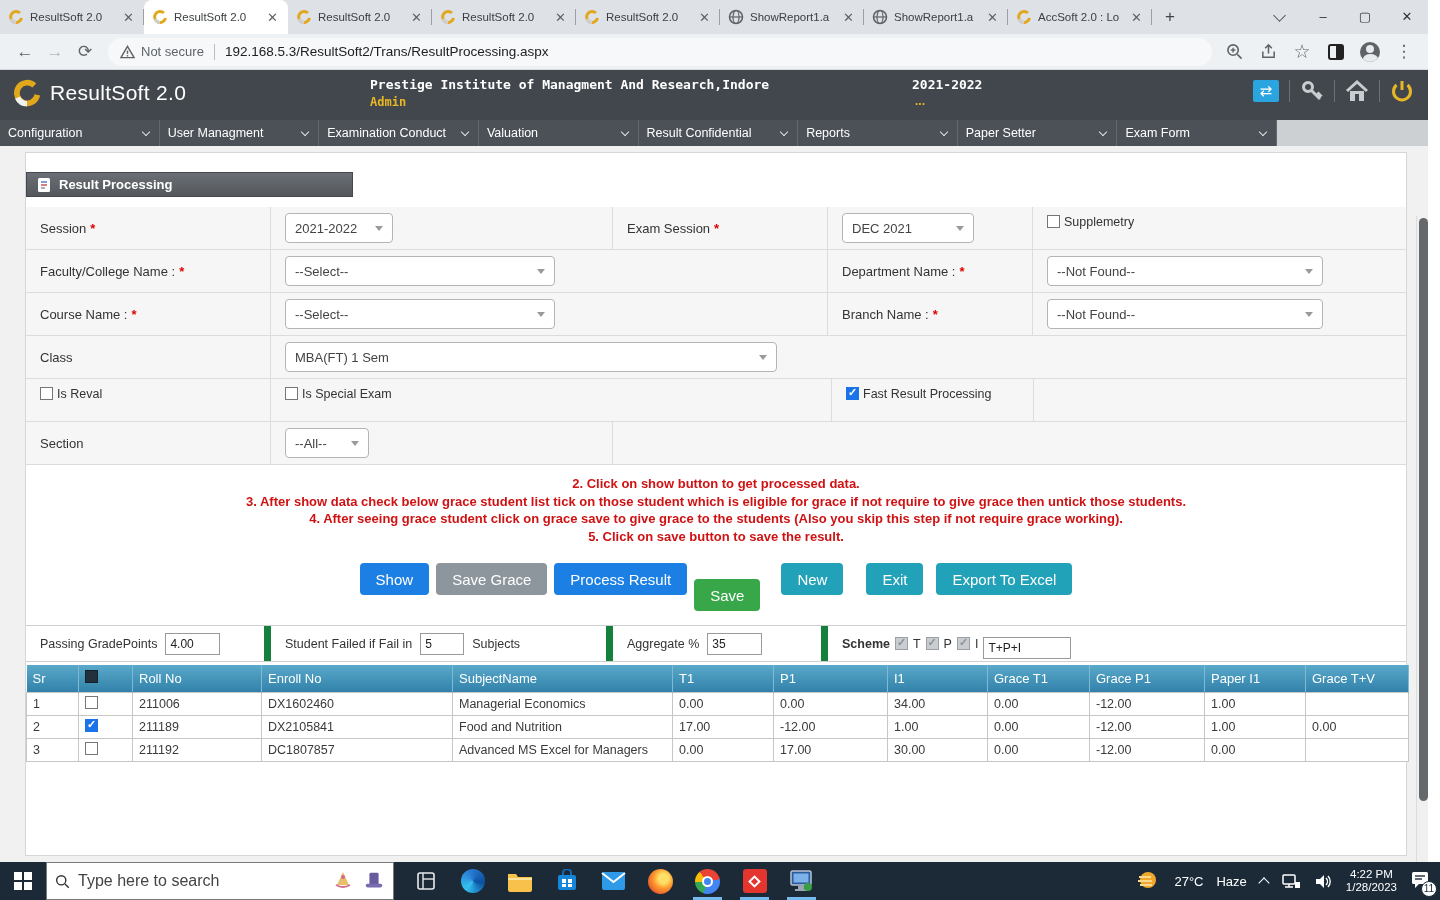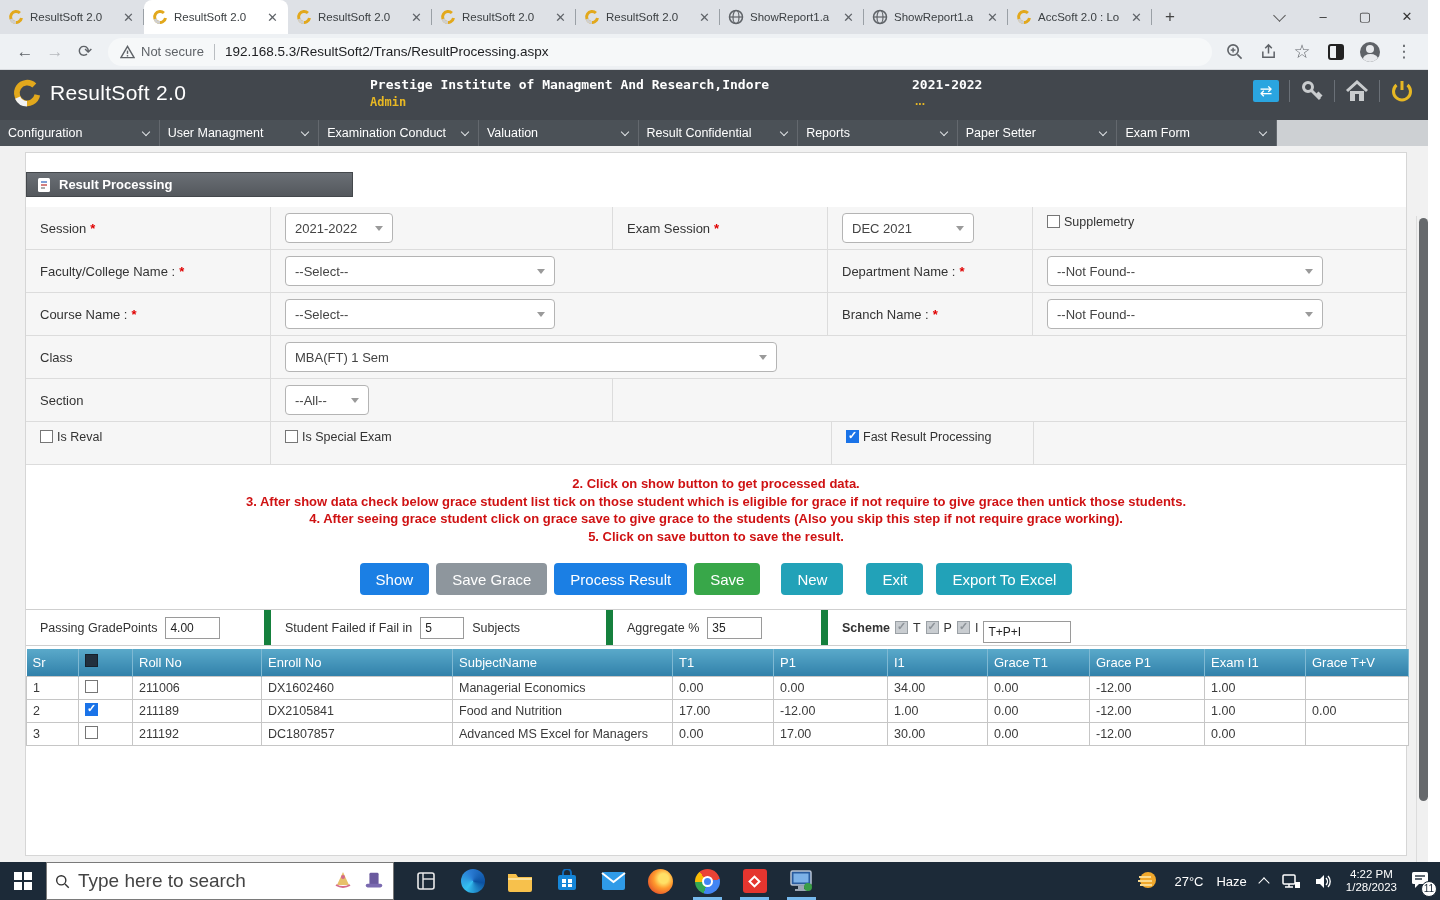--- a/index.html
+++ b/index.html
@@ -91,21 +91,21 @@
 
   .vscroll { position:absolute; right:0; top:70px; width:12px; height:792px; background:#f0f0f0; border-left:1px solid #dcdcdc; }
   .vthumb { position:absolute; left:1.5px; top:2px; width:9px; height:583px; background:#66696c; border-radius:5px; }
 
   
   .taskbar { position:absolute; bottom:0; left:0; width:1440px; height:38px; background:#1c2a38; display:flex; align-items:stretch; color:#fff; }
   .startbtn { width:46px; display:flex; align-items:center; justify-content:center; }
   .winlogo { display:grid; grid-template-columns:8px 8px; grid-template-rows:8px 8px; gap:1.5px; }
   .winlogo i { background:#fff; }
   .searchbox { width:348px; background:#fff; border:1px solid #7a7a7a; display:flex; align-items:center; padding:0 8px; gap:8px; }
-  .searchbox .ph { color:#444; font-size:19px; flex:1; }
+  .searchbox .ph { color:#444; font-size:16px; flex:1; }
   .tb-apps { display:flex; align-items:stretch; margin-left:8px; }
   .tapp { width:47px; display:flex; align-items:center; justify-content:center; position:relative; }
   .tapp.active::after { content:""; position:absolute; bottom:0; left:9px; right:9px; height:3px; background:#76b9ed; }
   .tray { margin-left:auto; display:flex; align-items:center; gap:13px; padding-right:10px; }
   .tray .ttxt { font-size:13px; color:#fff; }
   .clock { text-align:center; font-size:11.5px; line-height:13px; }
   .badge { position:relative; }
   .badge .num { position:absolute; right:-7px; bottom:-4px; background:#fff; color:#1c2a38; border:1px solid #1c2a38; border-radius:50%; width:16px; height:16px; font-size:10px; display:flex; align-items:center; justify-content:center; }
   .chevup { width:8px; height:8px; border-left:1.6px solid #fff; border-top:1.6px solid #fff; transform:rotate(45deg); margin-top:4px; }
 </style>
@@ -393,61 +393,61 @@
             <span>Class</span>
           </div>
         <div class="fcell wfill last">
             <div class="dd" style="width:492px">
               <span>MBA(FT) 1 Sem</span>
               <span class="arr"></span>
             </div>
           </div>
       </div>
 
-      <div class="frow">
-        <div class="fcell w245">
-            <span>Section</span>
-          </div>
-        <div class="fcell w342">
-            <div class="dd" style="width:84px">
-              <span>--All--</span>
-              <span class="arr"></span>
-            </div>
-          </div>
-        <div class="fcell wfill last"></div>
-      </div>
-
       <div class="frow" style="height:43px;">
         <div class="fcell w245" style="align-items:flex-start; padding-top:8px;">
             <span class="cb"></span>
             <span class="cblabel">Is Reval</span>
           </div>
         <div class="fcell" style="width:561px; align-items:flex-start; padding-top:8px;">
             <span class="cb"></span>
             <span class="cblabel">Is Special Exam</span>
           </div>
         <div class="fcell" style="width:202px; align-items:flex-start; padding-top:8px;">
             <span class="cb checked"></span>
             <span class="cblabel">Fast Result Processing</span>
+          </div>
+        <div class="fcell wfill last"></div>
+      </div>
+
+      <div class="frow">
+        <div class="fcell w245">
+            <span>Section</span>
+          </div>
+        <div class="fcell w342">
+            <div class="dd" style="width:84px">
+              <span>--All--</span>
+              <span class="arr"></span>
+            </div>
           </div>
         <div class="fcell wfill last"></div>
       </div>
 
       <div class="instructions">
         <div>2. Click on show button to get processed data.</div>
         <div>3. After show data check below grace student list tick on those student which is eligible for grace if not require to give grace then untick those students.</div>
         <div>4. After seeing grace student click on grace save to give grace to the students (Also you skip this step if not require grace working).</div>
         <div>5. Click on save button to save the result.</div>
       </div>
 
       <div class="btnrow">
         <button class="btn" style="background: rgb(27, 127, 228);">Show</button>
         <button class="btn" style="background: rgb(142, 150, 157);">Save Grace</button>
         <button class="btn" style="background: rgb(27, 127, 228);">Process Result</button>
-        <button class="btn" style="background: rgb(56, 167, 73);">Save</button>
+        <button class="btn" style="background: rgb(56, 167, 73); margin-top: 16px;">Save</button>
         <button class="btn" style="margin-left: 14px; background: rgb(34, 162, 184);">New</button>
         <button class="btn" style="margin-left: 16px; background: rgb(34, 162, 184);">Exit</button>
         <button class="btn" style="margin-left: 6px; background: rgb(34, 162, 184);">Export To Excel</button>
       </div>
 
       <div class="paramrow">
         <div class="pcell" style="width:245px">
           <span>Passing GradePoints</span>
           <input class="txt" style="width: 55px;" value="4.00">
         </div>
@@ -492,21 +492,21 @@
             <th>Sr</th>
             <th><span class="cb dark"></span></th>
             <th>Roll No</th>
             <th>Enroll No</th>
             <th>SubjectName</th>
             <th>T1</th>
             <th>P1</th>
             <th>I1</th>
             <th>Grace T1</th>
             <th>Grace P1</th>
-            <th>Exam I1</th>
+            <th>Paper I1</th>
             <th>Grace T+V</th>
           </tr>
         </thead>
         <tbody>
           <tr>
             <td>1</td>
             <td><span class="cb"></span></td>
             <td>211006</td>
             <td>DX1602460</td>
             <td>Managerial Economics</td>

